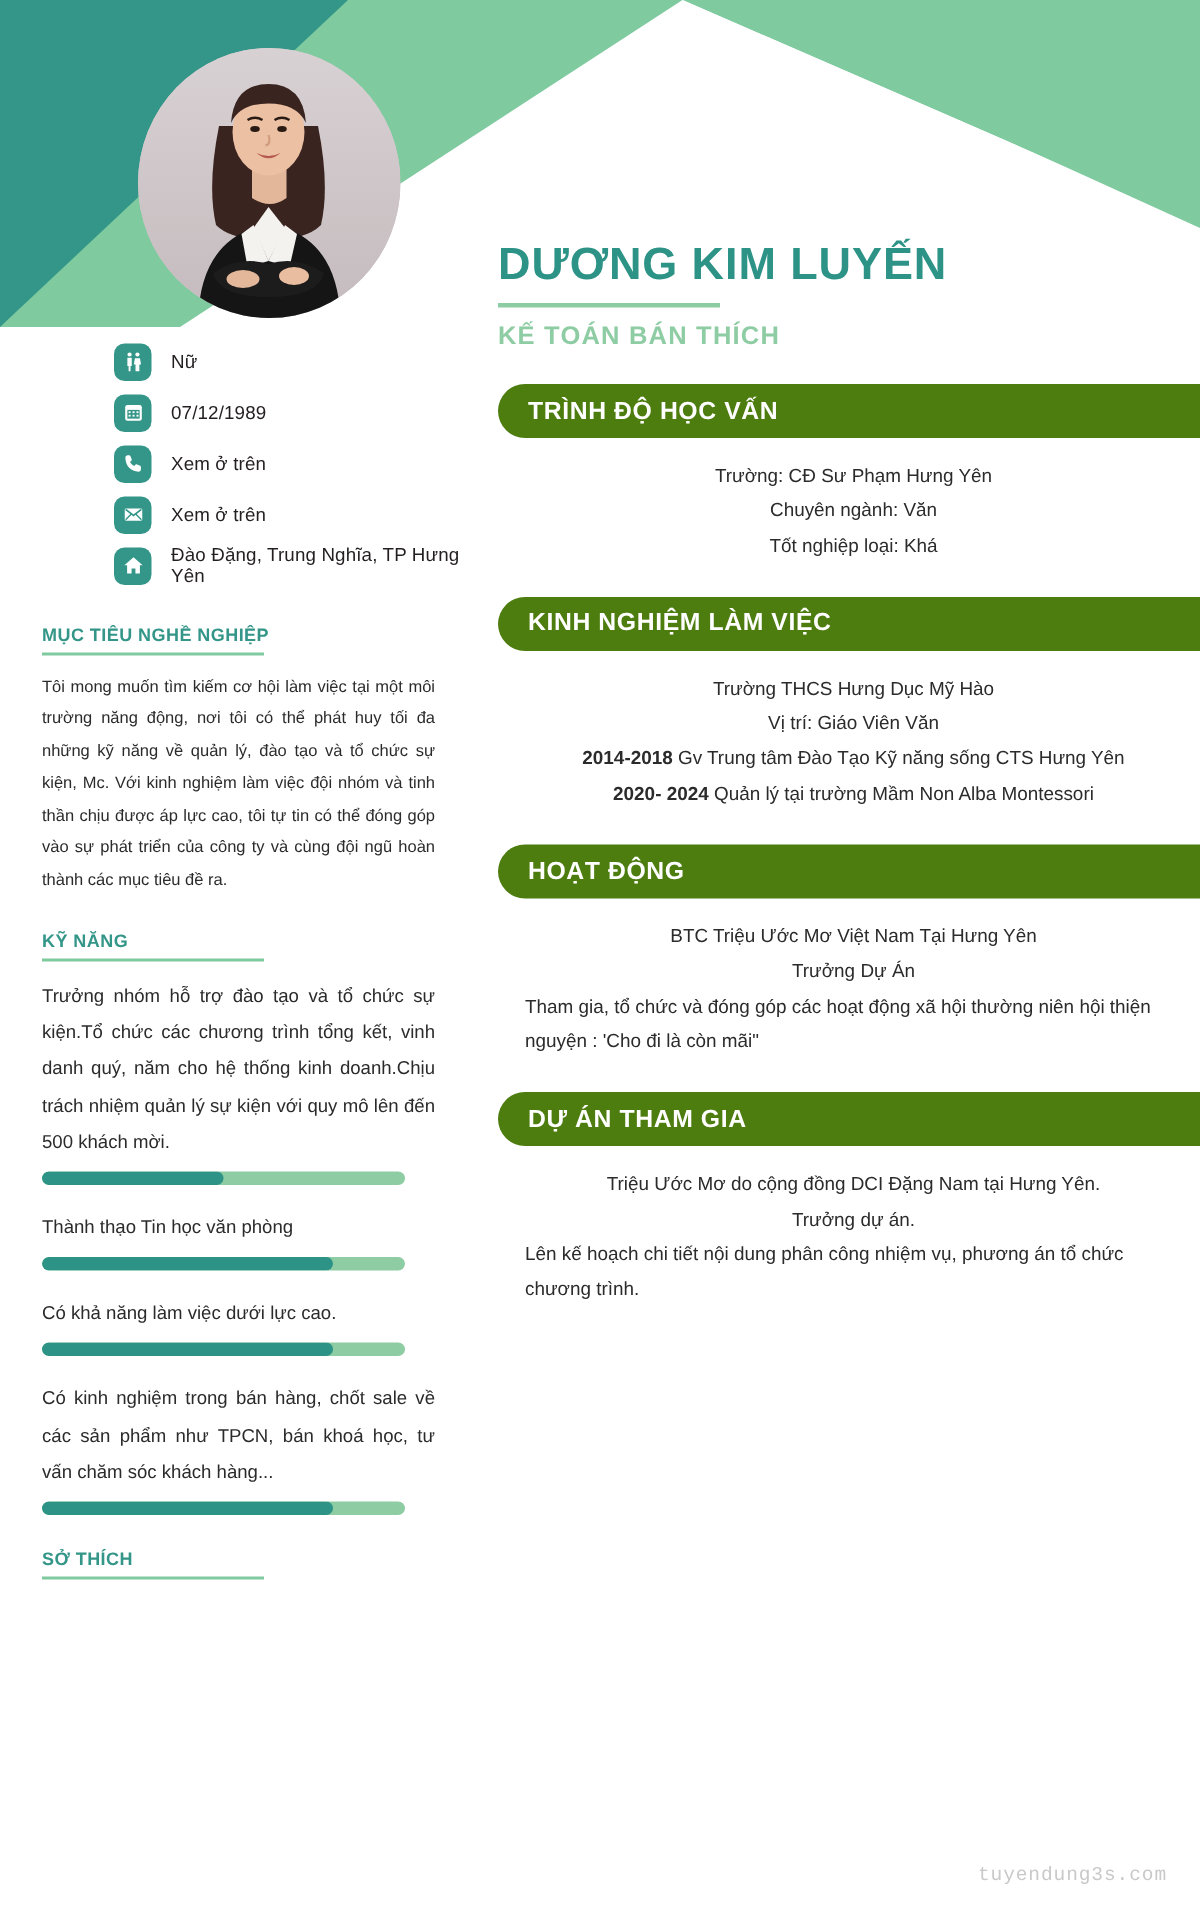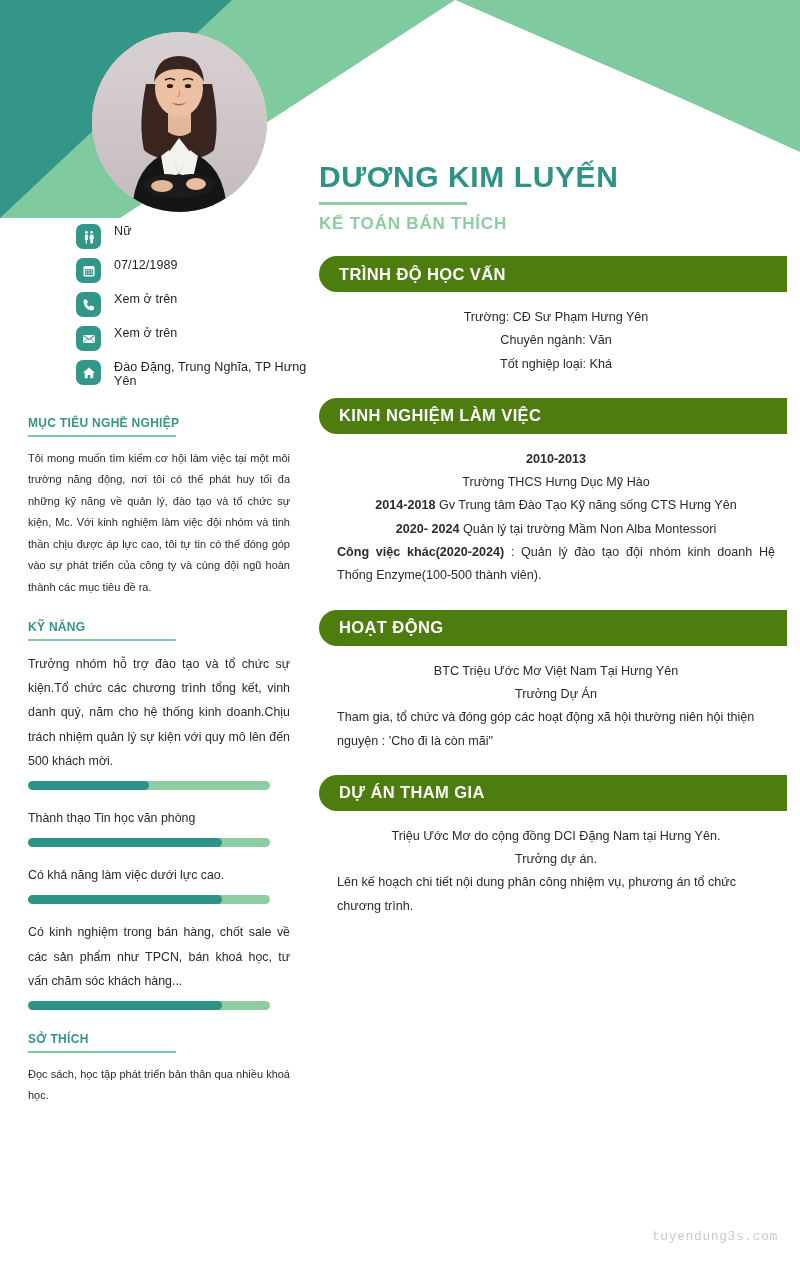--- a/index.html
+++ b/index.html
@@ -31,21 +31,21 @@
   .avatar-img { display:block; width: 175px; height: 180px; }
 
   
   .left-col {
     position: absolute;
     left: 0px; top: 218px;
     width: 318px;
   }
   .contact-list { padding: 6px 0 0 28px; }
   .contact-row {
-    display: flex; align-items: flex-start;
+    display: flex; align-items: center;
     height: 34px;
     margin-bottom: 0px;
     padding-left: 48px;
   }
   .c-icon {
     width: 25px; height: 25px;
     border-radius: 7px;
     background: #339688;
     flex: 0 0 25px;
     display: flex; align-items: center; justify-content: center;
@@ -95,21 +95,21 @@
   }
   .bar-fill {
     height: 9px;
     border-radius: 6px;
     background: #2E9387;
   }
 
   
   .right-col {
     position: absolute;
-    left: 319px; top: 160px;
+    left: 332px; top: 160px;
     width: 468px;
   }
   .name {
     font-size: 30px;
     font-weight: 700;
     color: #2E9387;
     letter-spacing: .6px;
     line-height: 1.1;
   }
   .name-rule {
@@ -148,21 +148,21 @@
     line-height: 1.85;
     color: #2b2b2b;
   }
   .sec-body.justified { text-align: justify; }
   .sec-body .ln { display: block; text-align: center; }
   .bold { font-weight: 700; }
 
   
   .watermark {
     position: absolute;
-    right: 22px; bottom: 30px;
+    right: 22px; bottom: 17px;
     font-family: "Liberation Mono", monospace;
     font-size: 13px;
     color: #c9c9c9;
     letter-spacing: .6px;
   }
 </style>
 </head>
 <body>
 
 <div id="page">
@@ -317,21 +317,20 @@
         <div class="skill-label">Có kinh nghiệm trong bán hàng, chốt sale về các sản phẩm như TPCN, bán khoá học, tư vấn chăm sóc khách hàng...</div>
         <div class="bar-track">
           <div class="bar-fill" style="width: 80%;"></div>
         </div>
       </div>
     </div>
 
     <div class="left-section">
       <div class="left-heading">SỞ THÍCH</div>
       <div class="left-rule"></div>
-      <div class="left-body">Đọc sách, học tập phát triển bản thân qua nhiều khoá học.</div>
     </div>
   </div>
 
   <div class="right-col">
 
     <div class="name">DƯƠNG KIM LUYẾN</div>
     <div class="name-rule"></div>
     <div class="job-title">KẾ TOÁN BÁN THÍCH</div>
 
     <div class="sec">
@@ -343,25 +342,24 @@
         <span class="ln">Chuyên ngành: Văn</span>
         <span class="ln">Tốt nghiệp loại: Khá</span>
       </div>
     </div>
 
     <div class="sec">
       <div class="sec-bar">
         <span class="sec-bar-title">KINH NGHIỆM LÀM VIỆC</span>
       </div>
       <div class="sec-body justified">
-        <span class="ln bold">2010-2013</span>
         <span class="ln">Trường THCS Hưng Dục Mỹ Hào</span>
+        <span class="ln">Vị trí: Giáo Viên Văn</span>
         <span class="ln"><b>2014-2018</b><span> Gv Trung tâm Đào Tạo Kỹ năng sống CTS Hưng Yên</span></span>
         <span class="ln"><b>2020- 2024</b><span> Quản lý tại trường Mầm Non Alba Montessori</span></span>
-        <span><b>Công việc khác(2020-2024)</b><span> : Quản lý đào tạo đội nhóm kinh doanh Hệ Thống Enzyme(100-500 thành viên).</span></span>
       </div>
     </div>
 
     <div class="sec">
       <div class="sec-bar">
         <span class="sec-bar-title">HOẠT ĐỘNG</span>
       </div>
       <div class="sec-body">
         <span class="ln">BTC Triệu Ước Mơ Việt Nam Tại Hưng Yên</span>
         <span class="ln">Trưởng Dự Án</span>

